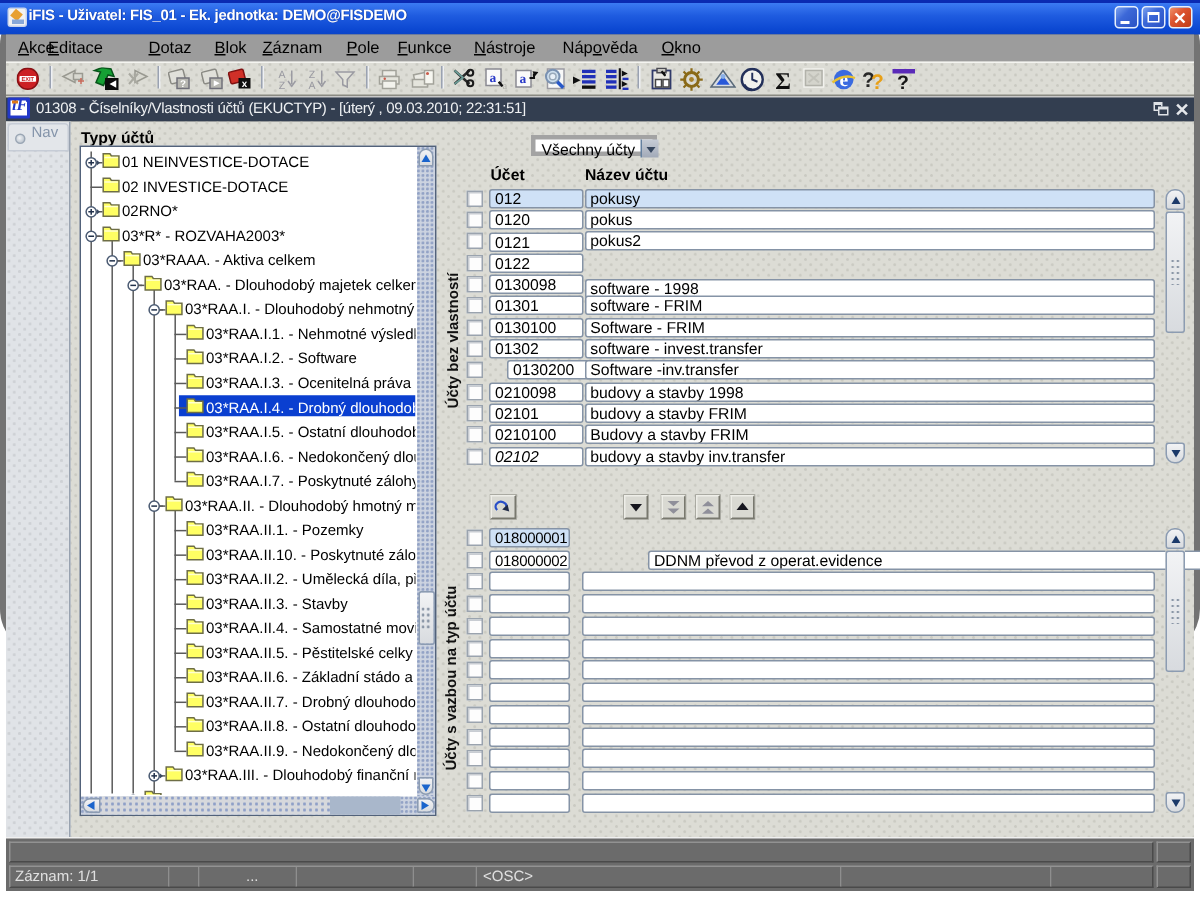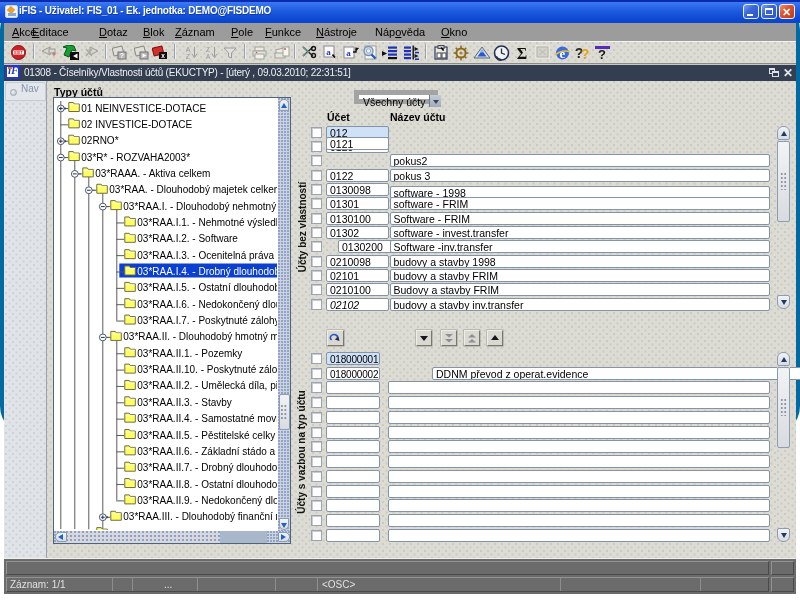--- a/index.html
+++ b/index.html
@@ -1,17 +1,17 @@
 <!DOCTYPE html>
 <html><head><meta charset="utf-8">
 <style>
 * { margin:0; padding:0; box-sizing:border-box; }
 html,body { width:800px; height:600px; overflow:hidden; }
 body { font-family:"Liberation Sans", sans-serif; }
-#win { position:relative; width:800px; height:436px; background:#0369a1;border-radius:30px; }
+#win { position:relative; width:800px; height:436px; background:#737373;border-radius:30px; }
 .abs { position:absolute; }
 .stip { background-color:#dcdcd5;
   background-image: radial-gradient(circle at 1px 1px, #cacac2 0 0.7px, transparent 1.1px),
                     radial-gradient(circle at 1px 1px, #cacac2 0 0.7px, transparent 1.1px);
   background-size:7px 7px; background-position:0 0,3.5px 3.5px; }
 .stipnav { background-color:#e0e3e7;
   background-image: radial-gradient(circle at 1px 1px, #ced1d5 0 0.8px, transparent 1.2px),
                     radial-gradient(circle at 1px 1px, #ced1d5 0 0.8px, transparent 1.2px);
   background-size:7px 7px; background-position:1px 1px,4.5px 4.5px; }
 .fld { position:absolute; background:#fff; border:1px solid #8593a6; border-radius:2px;
@@ -454,37 +454,38 @@
 <div class="arw" style="left:280.5px;top:522.5px;border-left:3.5px solid transparent;border-right:3.5px solid transparent;border-top:5px solid #1a64cc;"></div>
 <div class="abs sbtrackb" style="left:54px;top:531px;width:236px;height:12px;"></div>
 <div class="abs" style="left:66px;top:531px;width:154px;height:12px;background-color:#d6d8dc;background-image:radial-gradient(circle at 1px 1px,#8fa0c8 0 0.8px,transparent 1.2px);background-size:4px 4px;"></div>
 <div class="abs" style="left:220px;top:531px;width:47px;height:12px;background:#a9b7cb;"></div>
 <div class="sbbtn" style="left:54.5px;top:532px;width:12px;height:10px;border-radius:5px 1px 1px 5px;"></div>
 <div class="arw" style="left:58px;top:533.5px;border-top:3.5px solid transparent;border-bottom:3.5px solid transparent;border-right:5px solid #1a64cc;"></div>
 <div class="sbbtn" style="left:277.5px;top:532px;width:12px;height:10px;border-radius:1px 5px 5px 1px;"></div>
 <div class="arw" style="left:281px;top:533.5px;border-top:3.5px solid transparent;border-bottom:3.5px solid transparent;border-left:5px solid #1a64cc;"></div>
 <div class="vlab" style="left:252.5px;top:220.5px;width:100px;height:12px;text-align:center;">Účty bez vlastností</div>
 <div class="vlab" style="left:237px;top:446px;width:130px;height:12px;text-align:center;">Účty s vazbou na typ účtu</div>
-<div class="abs" style="left:354px;top:90px;width:84px;height:14px;background:#fff;border:5px solid #a3a3a3;">
+<div class="abs" style="left:354px;top:90px;width:84px;height:14px;background:#fff;border:3px solid #a3a3a3;">
 <span class="abs" style="left:4px;top:1px;font-size:10.5px;">Všechny účty</span>
 <span class="abs" style="left:70px;top:0;width:12px;height:12px;background:linear-gradient(#c6ccd6,#a2aab8);border-left:1px solid #64809f;"></span>
 <span class="arw" style="left:73.5px;top:4.5px;border-left:3px solid transparent;border-right:3px solid transparent;border-top:4px solid #36465e;"></span>
     </div>
 <div class="abs" style="left:327px;top:111px;font-size:10.5px;font-weight:bold;">Účet</div>
 <div class="abs" style="left:390px;top:111px;font-size:10.5px;font-weight:bold;">Název účtu</div>
 <div class="cb" style="left:311px;top:126.6px;"></div>
 <div class="fld hl" style="left:326px;top:125.6px;width:63px;height:13px;">012</div>
+<div class="fld hl" style="left:389.5px;top:125.6px;width:380px;height:13px;">pokusy</div>
 <div class="cb" style="left:311px;top:140.9px;"></div>
 <div class="fld" style="left:326px;top:139.9px;width:63px;height:13px;">0120</div>
+<div class="fld" style="left:389.5px;top:139.9px;width:380px;height:13px;">pokus</div>
 <div class="cb" style="left:311px;top:155.3px;"></div>
-<div class="fld" style="left:326px;top:137px;width:63px;height:13px;">0121</div>
+<div class="fld" style="left:326px;top:155px;width:63px;height:13px;">0121</div>
 <div class="fld" style="left:389.5px;top:154.3px;width:380px;height:13px;">pokus2</div>
 <div class="cb" style="left:311px;top:169.6px;"></div>
 <div class="fld" style="left:326px;top:168.6px;width:63px;height:13px;">0122</div>
-<div class="fld" style="left:389.5px;top:168.6px;width:380px;height:13px;">pokus 3</div>
 <div class="cb" style="left:311px;top:183.9px;"></div>
 <div class="fld" style="left:326px;top:182.9px;width:63px;height:13px;">0130098</div>
 <div class="fld" style="left:389.5px;top:186px;width:380px;height:13px;">software - 1998</div>
 <div class="cb" style="left:311px;top:198.2px;"></div>
 <div class="fld" style="left:326px;top:197.2px;width:63px;height:13px;">01301</div>
 <div class="fld" style="left:389.5px;top:197.2px;width:380px;height:13px;">software - FRIM</div>
 <div class="cb" style="left:311px;top:212.6px;"></div>
 <div class="fld" style="left:326px;top:211.6px;width:63px;height:13px;">0130100</div>
 <div class="fld" style="left:389.5px;top:211.6px;width:380px;height:13px;">Software - FRIM</div>
 <div class="cb" style="left:311px;top:226.9px;"></div>

